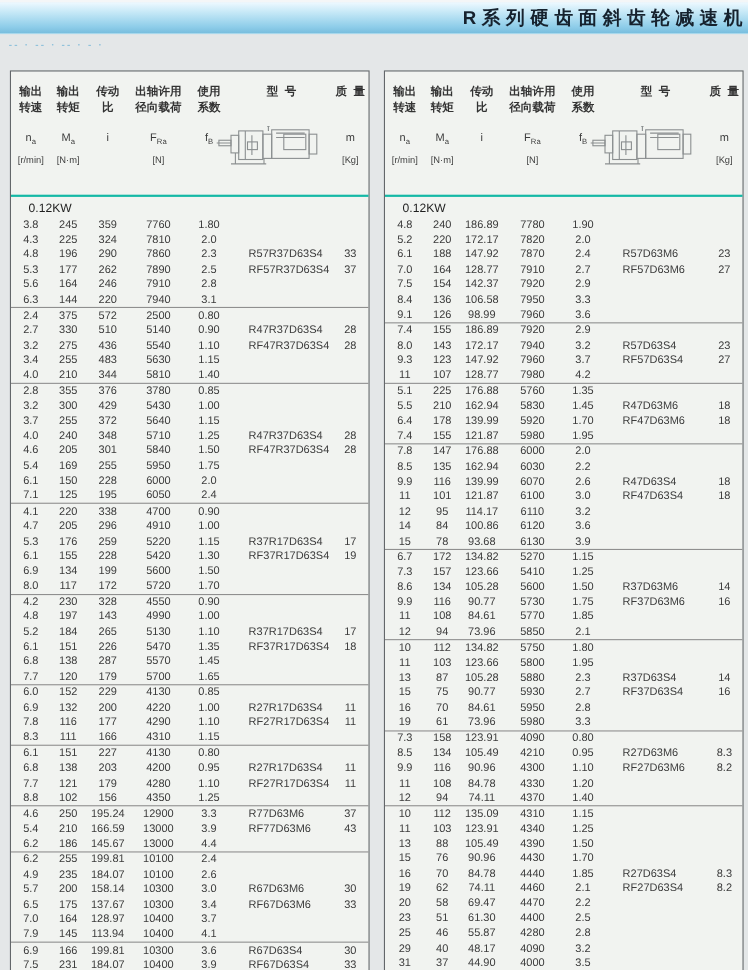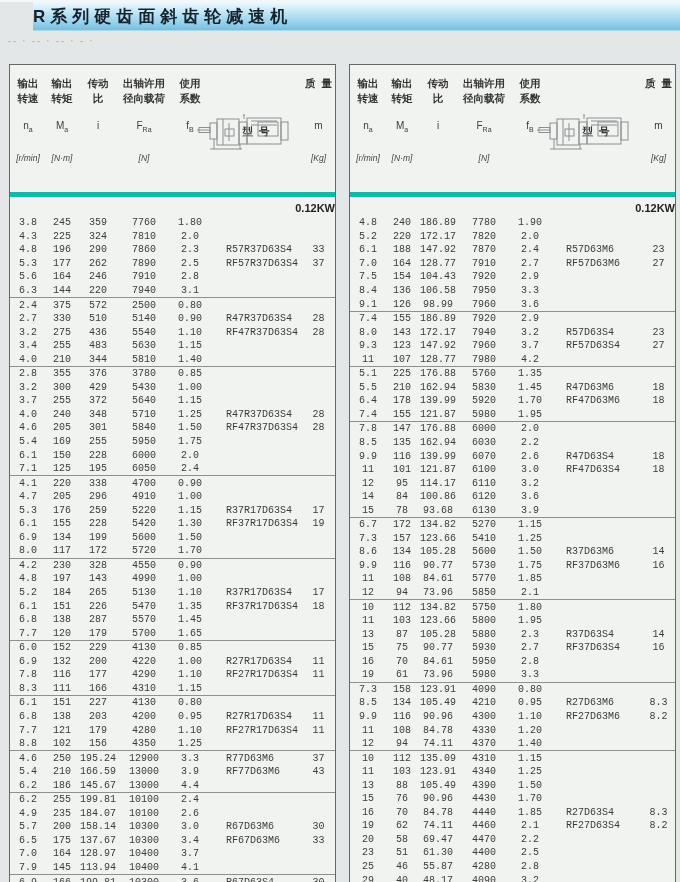--- a/index.html
+++ b/index.html
@@ -9,21 +9,21 @@
     font-family:"Liberation Sans","DejaVu Sans",sans-serif;
     color:#3b3b3b;
     position:relative;
     overflow:hidden;
   }
   .top-strip{height:2px;background:#f4f6f7;}
   .title-bar{
     height:28px;
     background:linear-gradient(180deg,#eef9ff 0%,#c3e7f6 35%,#8ecde9 80%,#79bede 100%);
     border-bottom:1px solid #a8d8ec;
-    display:flex;align-items:center;justify-content:flex-start;margin-left:33px;
+    display:flex;align-items:center;justify-content:flex-end;
   }
   .title-bar .title{
     font-size:17px;font-weight:bold;color:#16222e;letter-spacing:5px;
   }
   .watermark{
     position:absolute;left:8px;top:36px;
     color:#7db9d8;font-size:9px;letter-spacing:2px;font-weight:bold;
     opacity:.8;
   }
   .tables{
@@ -32,52 +32,52 @@
     margin-top:33px;
   }
   .panel{
     width:327px;box-sizing:border-box;
     background:#f1f3f0;
     border:1px solid #63676a;
   }
   .thead{
     position:relative;
     display:flex;
-    border-bottom:5px solid #14b8a6;
-    padding:9px 0 23px 0;
+    border-bottom:2px solid #14b8a6;
+    padding:9px 0 8px 0;
     height:95px;box-sizing:content-box;
   }
   .hcol{display:flex;flex-direction:column;align-items:center;box-sizing:border-box;}
   .hname{
     font-size:10.5px;font-weight:bold;color:#333;
     line-height:1.45;text-align:center;white-space:pre-line;
     height:32px;margin-top:2px;
   }
   .hsym{margin-top:12px;font-size:10px;color:#3b3b3b;height:12px;}
   .hsym sub{font-size:7px;}
-  .hunit{margin-top:21px;font-size:8.5px;color:#444;font-style:italic;}
+  .hunit{margin-top:8px;font-size:8.5px;color:#444;}
   .motor-icon{position:absolute;left:186px;top:48px;}
   .tbody{padding:1px 0 5px 0;}
   .power{
-    font-weight:bold;font-size:11px;color:#1f1f1f;
-    padding:3px 0 1px 16px;height:14px;line-height:14px;text-align:right;
+    font-weight:normal;font-size:11px;color:#1f1f1f;
+    padding:3px 0 1px 16px;height:14px;line-height:14px;
   }
-  .group{border-top:0;font-family:Liberation Mono, monospace;}
+  .group{border-top:0;}
   .group.sep{border-top:1px solid #8f8f8f;}
   .row{display:flex;height:13.55px;align-items:center;font-size:10px;}
   .cell{box-sizing:border-box;text-align:center;white-space:nowrap;overflow:visible;}
   .c0{width:36px;}
   .c1{width:32px;}
   .c2{width:40px;}
   .c3{width:52px;}
   .c4{width:40px;}
   .c5{width:92px;text-align:left;padding-left:16px;}
   .c6{width:33px;}
   .hcol.c5 .hname,.hcol.c6 .hname{white-space:pre;}
-  .hcol.c5{padding-left:0;margin-top:48px;}
+  .hcol.c5{padding-left:0;}
 </style>
 </head>
 <body>
 
 <div class="top-strip"></div>
 
 <div class="title-bar">
   <div class="title">R系列硬齿面斜齿轮减速机</div>
 </div>
 
@@ -711,21 +711,21 @@
             <div class="cell c1">164</div>
             <div class="cell c2">128.77</div>
             <div class="cell c3">7910</div>
             <div class="cell c4">2.7</div>
             <div class="cell c5">RF57D63M6</div>
             <div class="cell c6">27</div>
           </div>
           <div class="row">
             <div class="cell c0">7.5</div>
             <div class="cell c1">154</div>
-            <div class="cell c2">104.43</div>
+            <div class="cell c2">142.37</div>
             <div class="cell c3">7920</div>
             <div class="cell c4">2.9</div>
             <div class="cell c5"></div>
             <div class="cell c6"></div>
           </div>
           <div class="row">
             <div class="cell c0">8.4</div>
             <div class="cell c1">136</div>
             <div class="cell c2">106.58</div>
             <div class="cell c3">7950</div>

